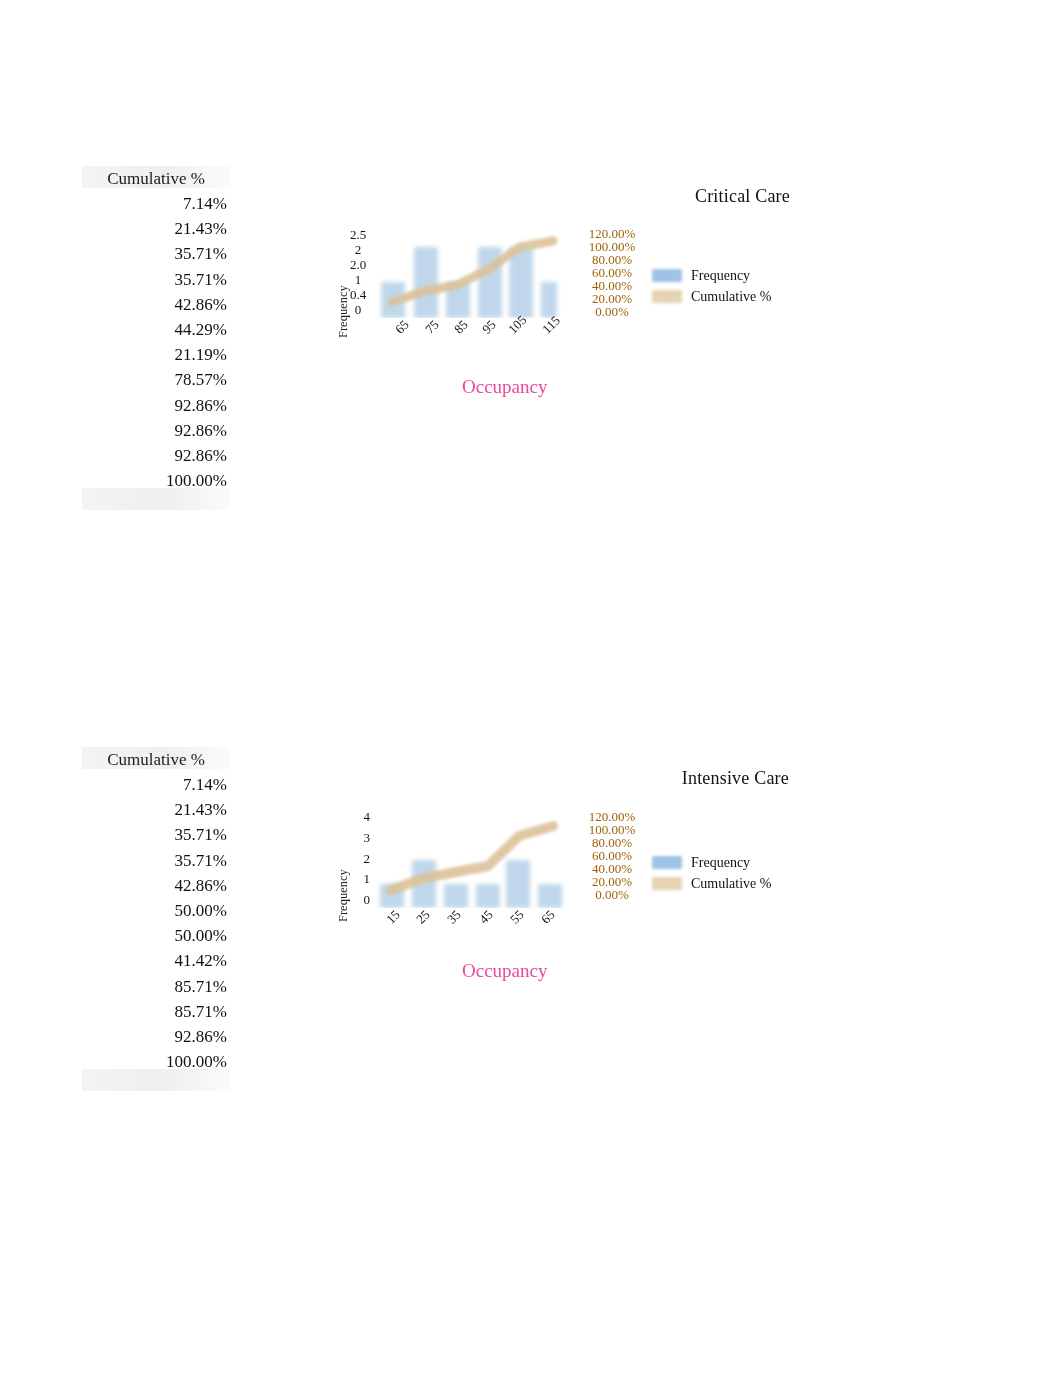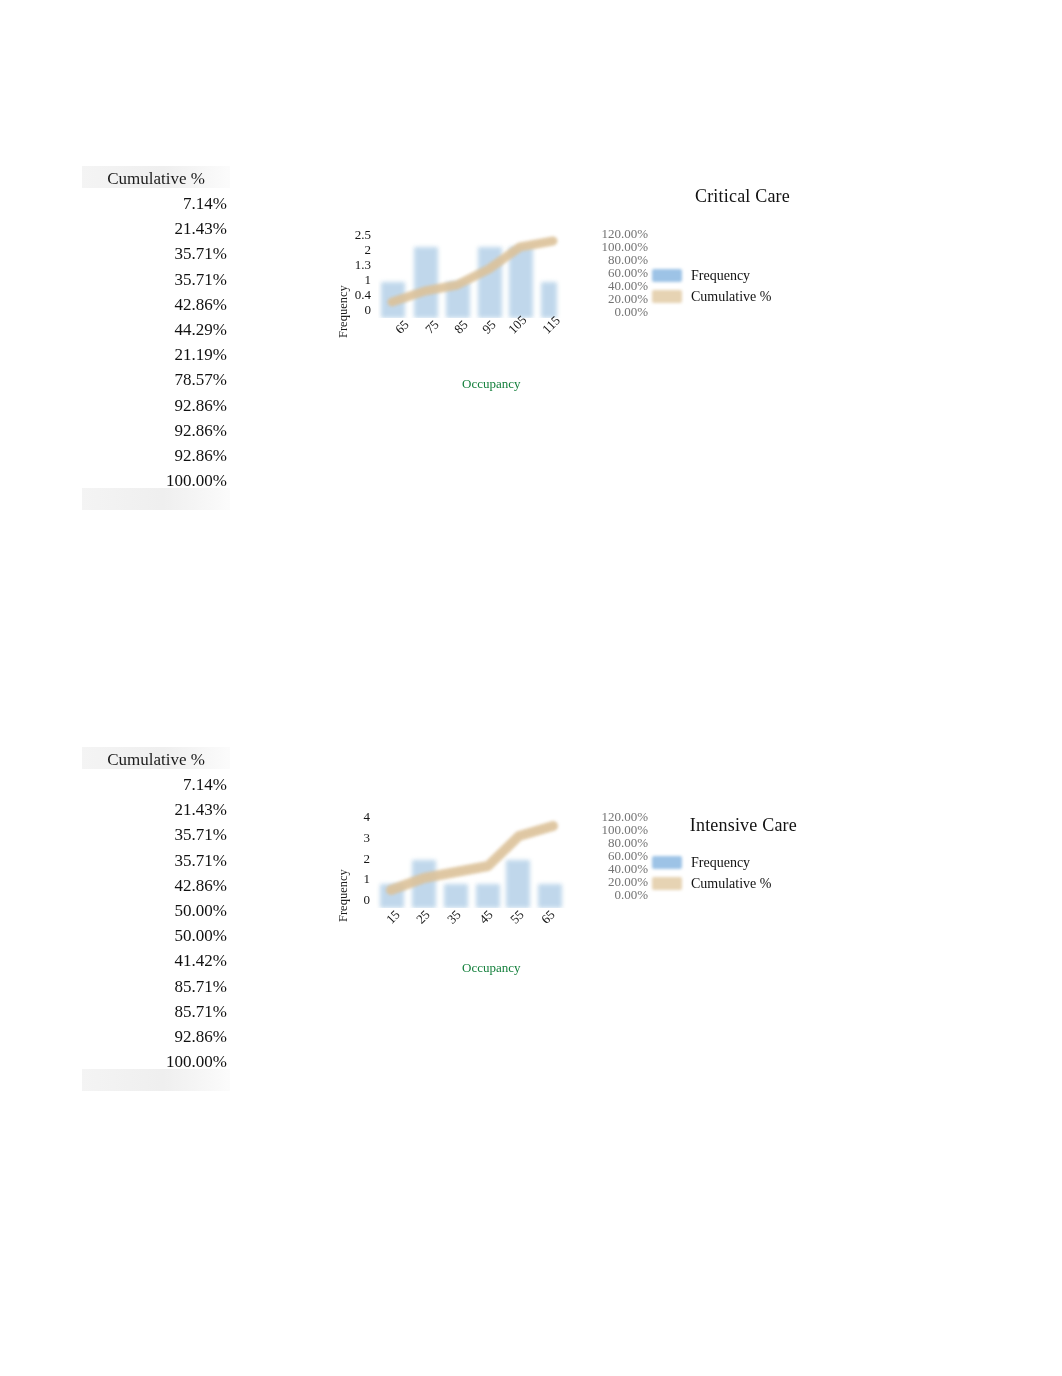--- a/index.html
+++ b/index.html
@@ -51,35 +51,35 @@
   }
   .yaxis-title{
     position:absolute;
     font-size:12.5px;color:#1b1b1b;
     transform:rotate(-90deg);
     transform-origin:left top;
     white-space:nowrap;
   }
   .xaxis-title{
     position:absolute;
-    font-size:13px;color:#15803d;
+    font-size:19px;color:#ec4899;
     white-space:nowrap;
   }
   .yticks,.y2ticks{
     position:absolute;
     display:flex;flex-direction:column;
     justify-content:space-between;
   }
   .yticks span{
     font-size:13px;color:#151515;
     text-align:right;display:block;line-height:1;
   }
   .y2ticks span{
-    font-size:13px;color:#737373;
-    text-align:right;display:block;line-height:1;
+    font-size:13px;color:#a16207;
+    text-align:center;display:block;line-height:1;
   }
   .xticks{position:absolute;}
   .xticks span{
     position:absolute;
     font-size:13px;color:#151515;
     transform:rotate(-45deg);
     transform-origin:left top;
     white-space:nowrap;
   }
 
@@ -129,24 +129,24 @@
       <li>100.00%</li>
     </ul>
   </div>
 
   <div class="chart" style="left:320px;top:180px;width:500px;height:220px;">
 
     <div class="chart-title" style="left:0;top:6px;width:470px;">Critical Care</div>
 
     <div class="yaxis-title" style="left:16px;top:158px;">Frequency</div>
 
-    <div class="yticks" style="left:25px;top:48px;width:26px;height:88px;">
+    <div class="yticks" style="left:25px;top:48px;width:26px;height:88px;align-items:center;">
       <span>2.5</span>
       <span>2</span>
-      <span>1.3</span>
+      <span>2.0</span>
       <span>1</span>
       <span>0.4</span>
       <span>0</span>
     </div>
 
     <div class="plot" style="left:58px;top:46px;width:193px;height:92px;">
       <div class="bar" style="left:3px;width:24px;height:36px;"></div>
       <div class="bar" style="left:36px;width:24px;height:71px;"></div>
       <div class="bar" style="left:68px;width:24px;height:36px;"></div>
       <div class="bar" style="left:100px;width:24px;height:71px;"></div>
@@ -205,21 +205,21 @@
       <li>41.42%</li>
       <li>85.71%</li>
       <li>85.71%</li>
       <li>92.86%</li>
       <li>100.00%</li>
     </ul>
   </div>
 
   <div class="chart" style="left:320px;top:762px;width:500px;height:230px;">
 
-    <div class="chart-title" style="left:12px;top:6px;width:465px;margin-top:47px;">Intensive Care</div>
+    <div class="chart-title" style="left:4px;top:6px;width:465px;">Intensive Care</div>
 
     <div class="yaxis-title" style="left:16px;top:160px;">Frequency</div>
 
     <div class="yticks" style="left:30px;top:48px;width:20px;height:96px;">
       <span>4</span>
       <span>3</span>
       <span>2</span>
       <span>1</span>
       <span>0</span>
     </div>

